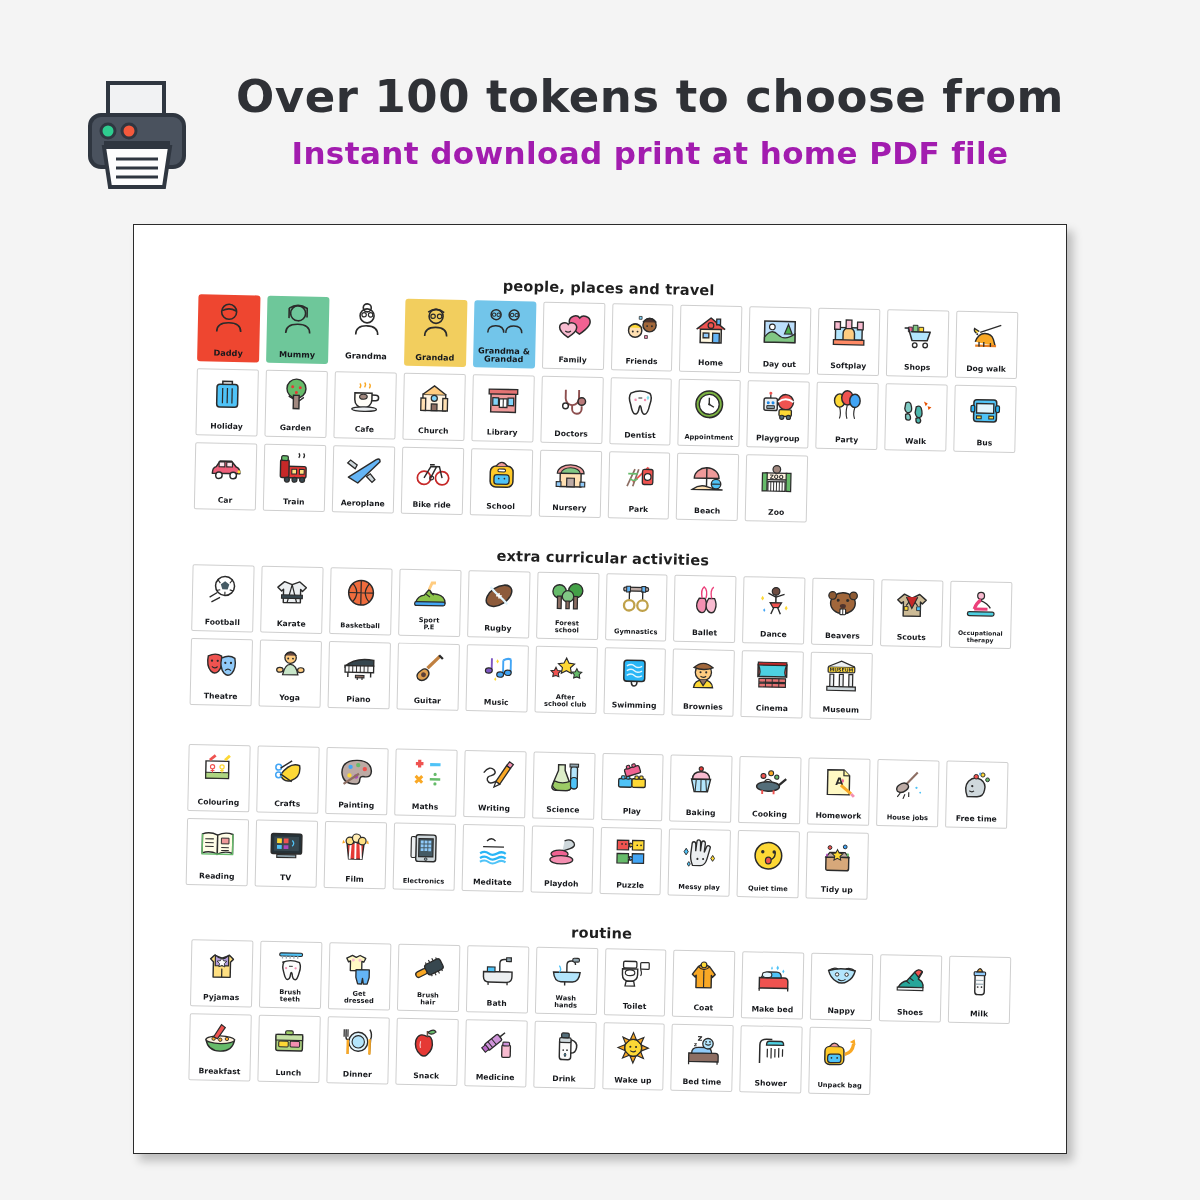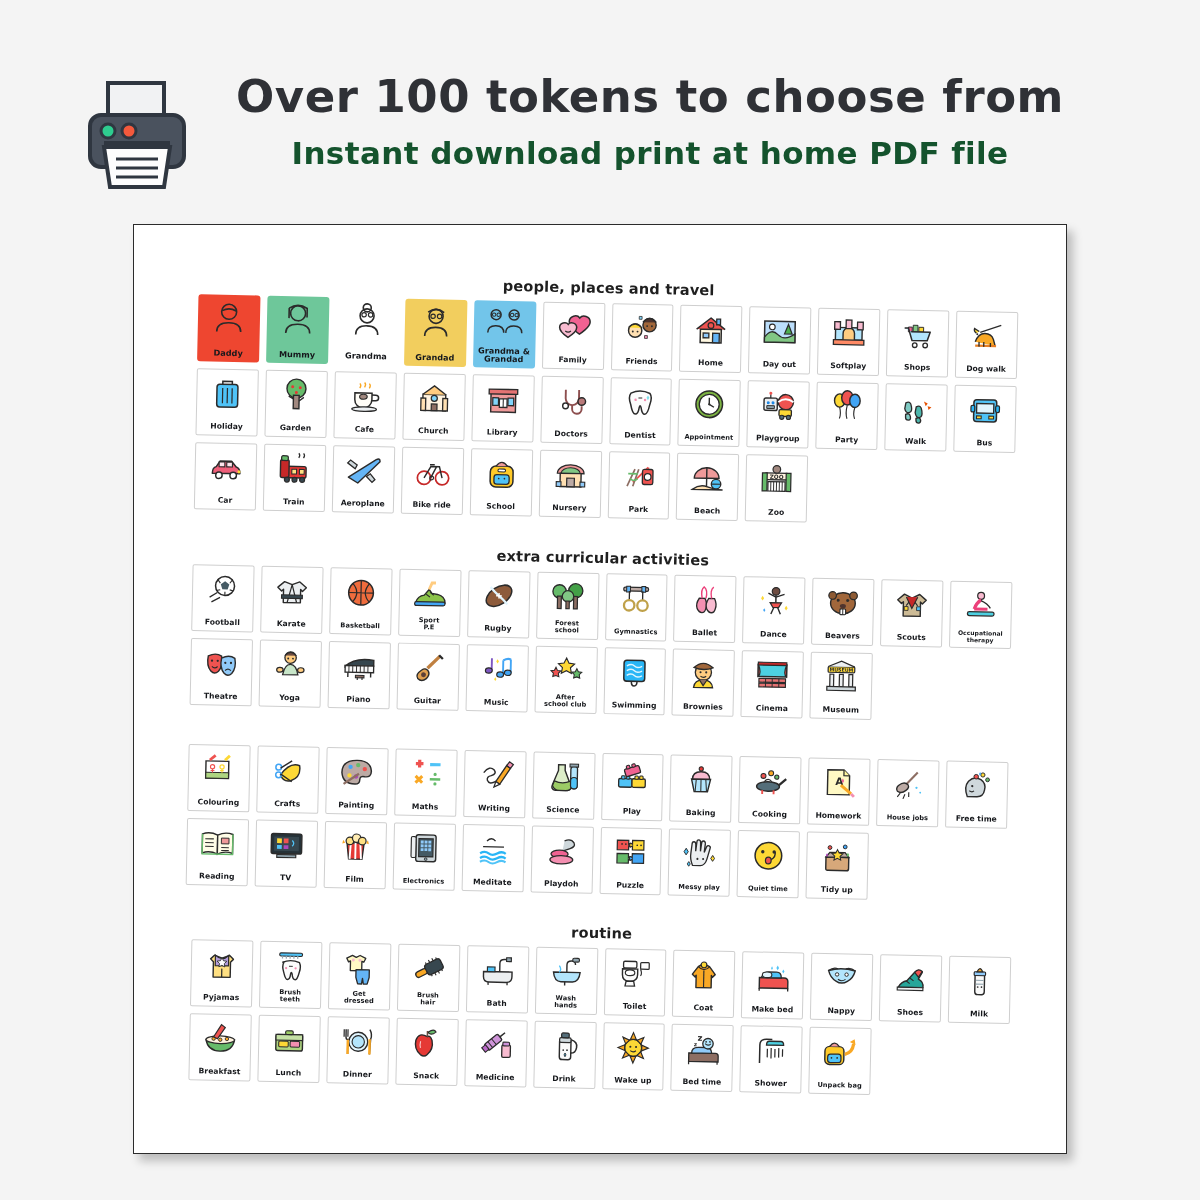--- a/index.html
+++ b/index.html
@@ -22,21 +22,21 @@
     position:absolute;left:210px;top:55px;width:880px;
     text-align:center;
   }
   .head-title{
     font-size:45px;font-weight:700;color:#2f3136;
     letter-spacing:.5px;line-height:1.1;
     font-family:"DejaVu Sans","Liberation Sans",sans-serif;
     white-space:nowrap;
   }
   .head-sub{
-    font-size:31px;font-weight:700;color:#14532d;
+    font-size:31px;font-weight:700;color:#a21caf;
     margin-top:14px;letter-spacing:.4px;line-height:1.1;
     white-space:nowrap;
   }
 
   
   .sheet{
     position:absolute;left:133px;top:224px;
     width:932px;height:928px;
     background:#ffffff;
     border:1.5px solid #2b2b2b;

